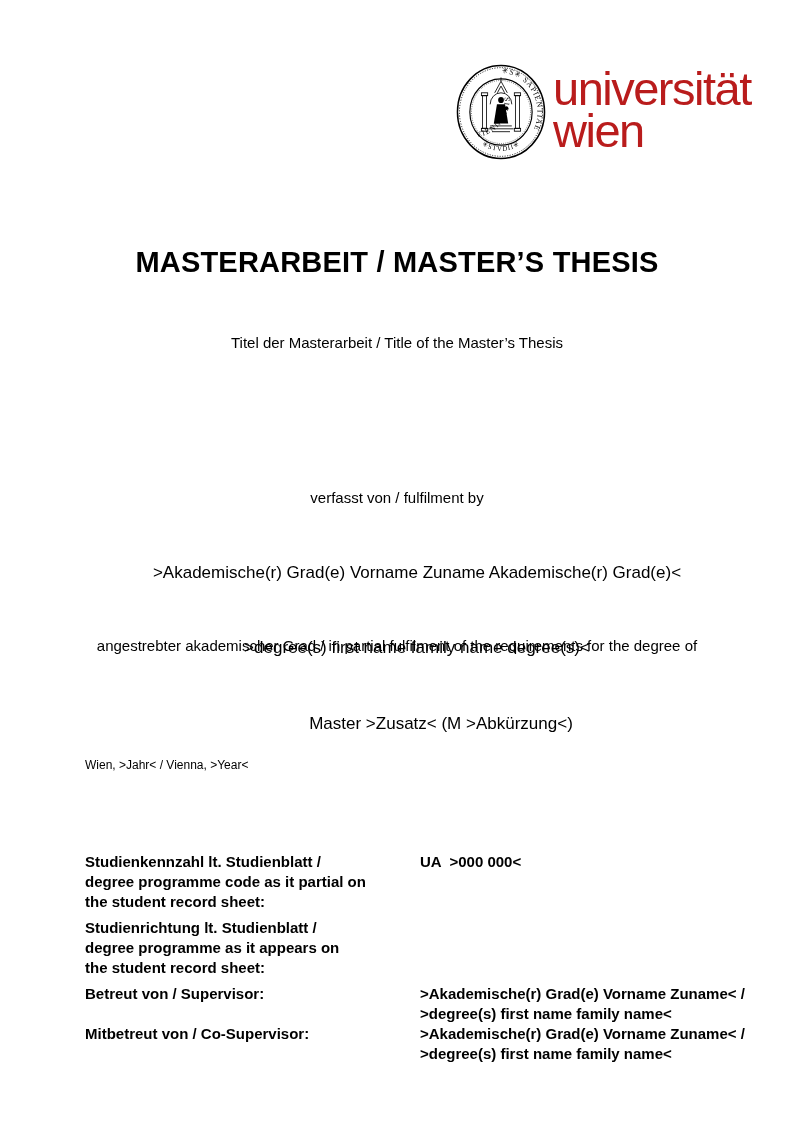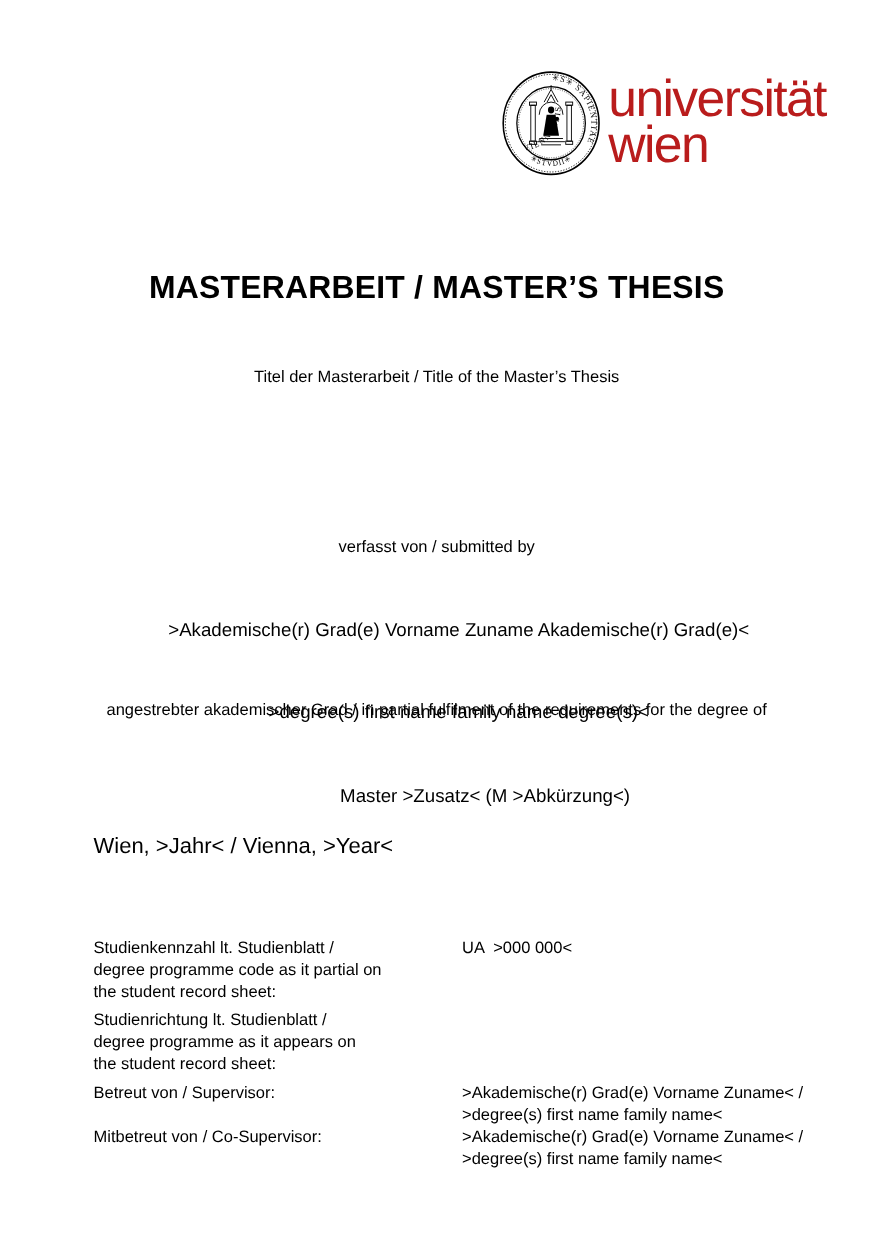--- a/index.html
+++ b/index.html
@@ -56,37 +56,37 @@
   .submitted-label{ top: 489px; font-size: 15px; }
   .author-lines   { top: 510px; font-size: 17px; line-height: 25px; margin-left: 20px; }
   .degree-label   { top: 637px; font-size: 15px; }
   .degree-lines   { top: 661px; font-size: 17px; line-height: 25px; margin-left: 44px; }
 
   
   .place-line {
     position: absolute;
     left: 85px;
     top: 758px;
-    font-size: 20px;
+    font-size: 12px;
   }
   .details {
     position: absolute;
     left: 85px;
     top: 852px;
     right: 40px;
     font-size: 15px;
     line-height: 20px;
   }
   .details-row {
     display: grid;
     grid-template-columns: 335px 1fr;
     align-items: start;
   }
   .details-row.gap-after { margin-bottom: 6px; }
-  .cell div { white-space: pre-wrap; }
+  .cell div { white-space: pre-wrap; font-weight: bold; }
 </style>
 </head>
 <body>
 
 <div class="page">
 
   <div class="logo">
     <svg class="seal" viewBox="0 0 100 100" preserveAspectRatio="none" xmlns="http://www.w3.org/2000/svg">
 
       <circle cx="50" cy="50" r="48.4" fill="none" stroke="#000" stroke-width="1.6"></circle>
@@ -136,21 +136,21 @@
     <div class="wordmark">
       <span>universität</span>
       <span>wien</span>
     </div>
   </div>
 
   <div class="centered main-title">MASTERARBEIT / MASTER’S THESIS</div>
 
   <div class="centered thesis-label">Titel der Masterarbeit / Title of the Master’s Thesis</div>
 
-  <div class="centered submitted-label">verfasst von / submitted by</div>
+  <div class="centered submitted-label">verfasst von / fulfilment by</div>
   <div class="centered author-lines">
     <div>&gt;Akademische(r) Grad(e) Vorname Zuname Akademische(r) Grad(e)&lt;</div>
     <div>&gt;degree(s) first name family name degree(s)&lt;</div>
   </div>
 
   <div class="centered degree-label">angestrebter akademischer Grad / in partial fulfilment of the requirements for the degree of</div>
   <div class="centered degree-lines">
     <div>Master &gt;Zusatz&lt; (M &gt;Abkürzung&lt;)</div>
   </div>
 

